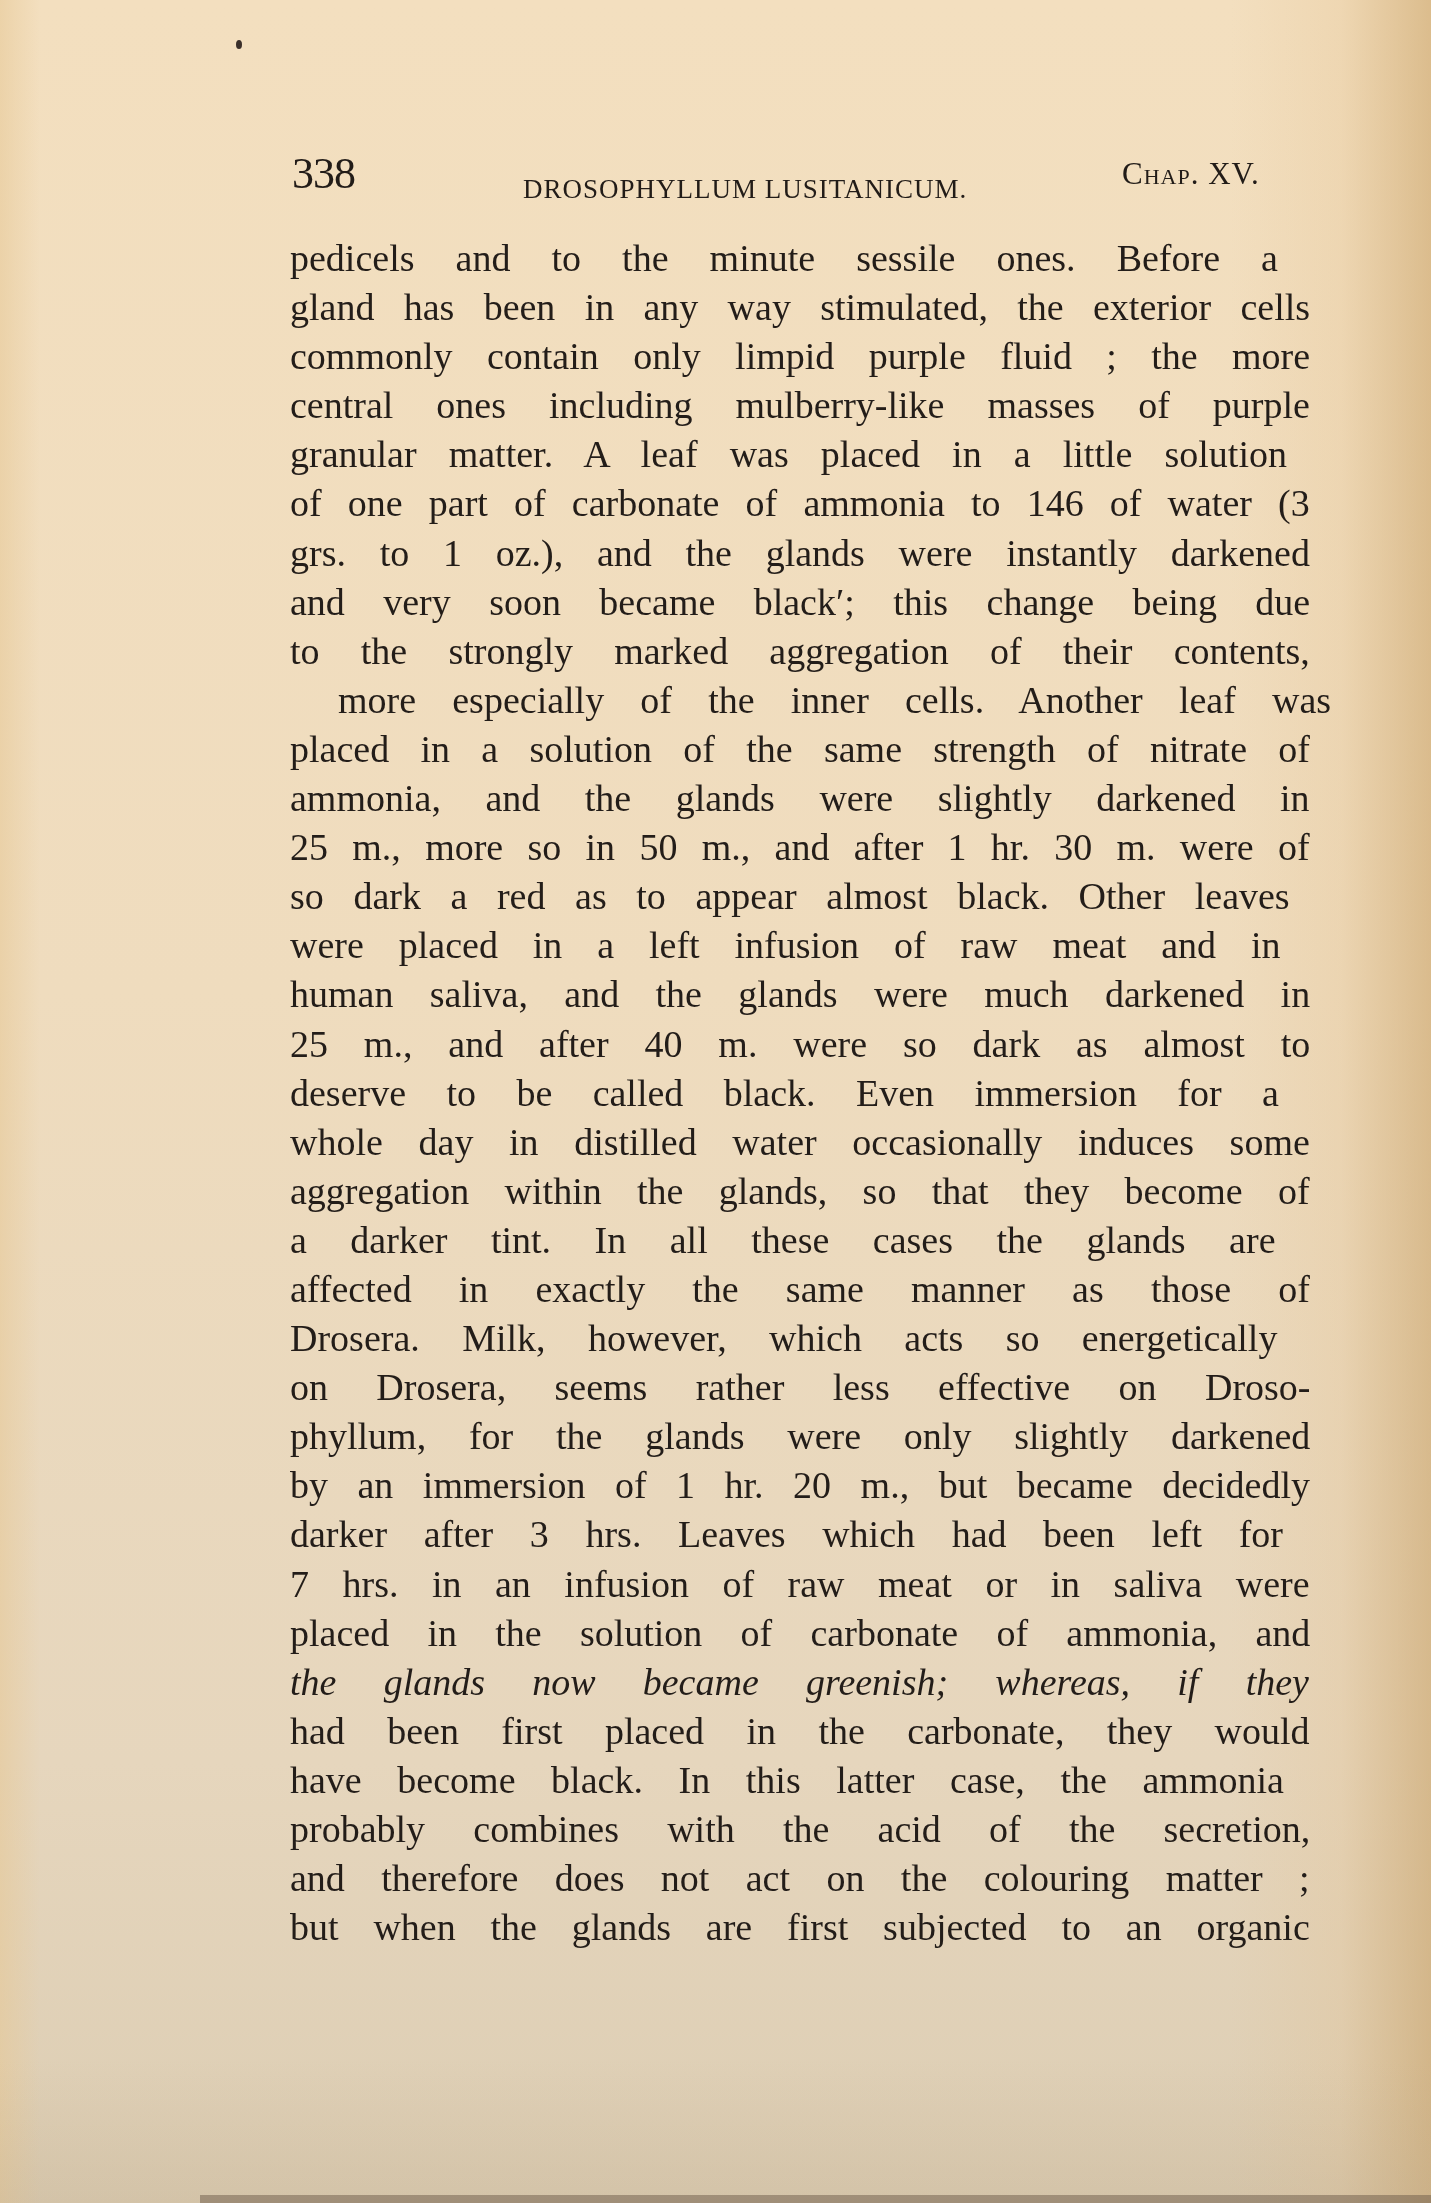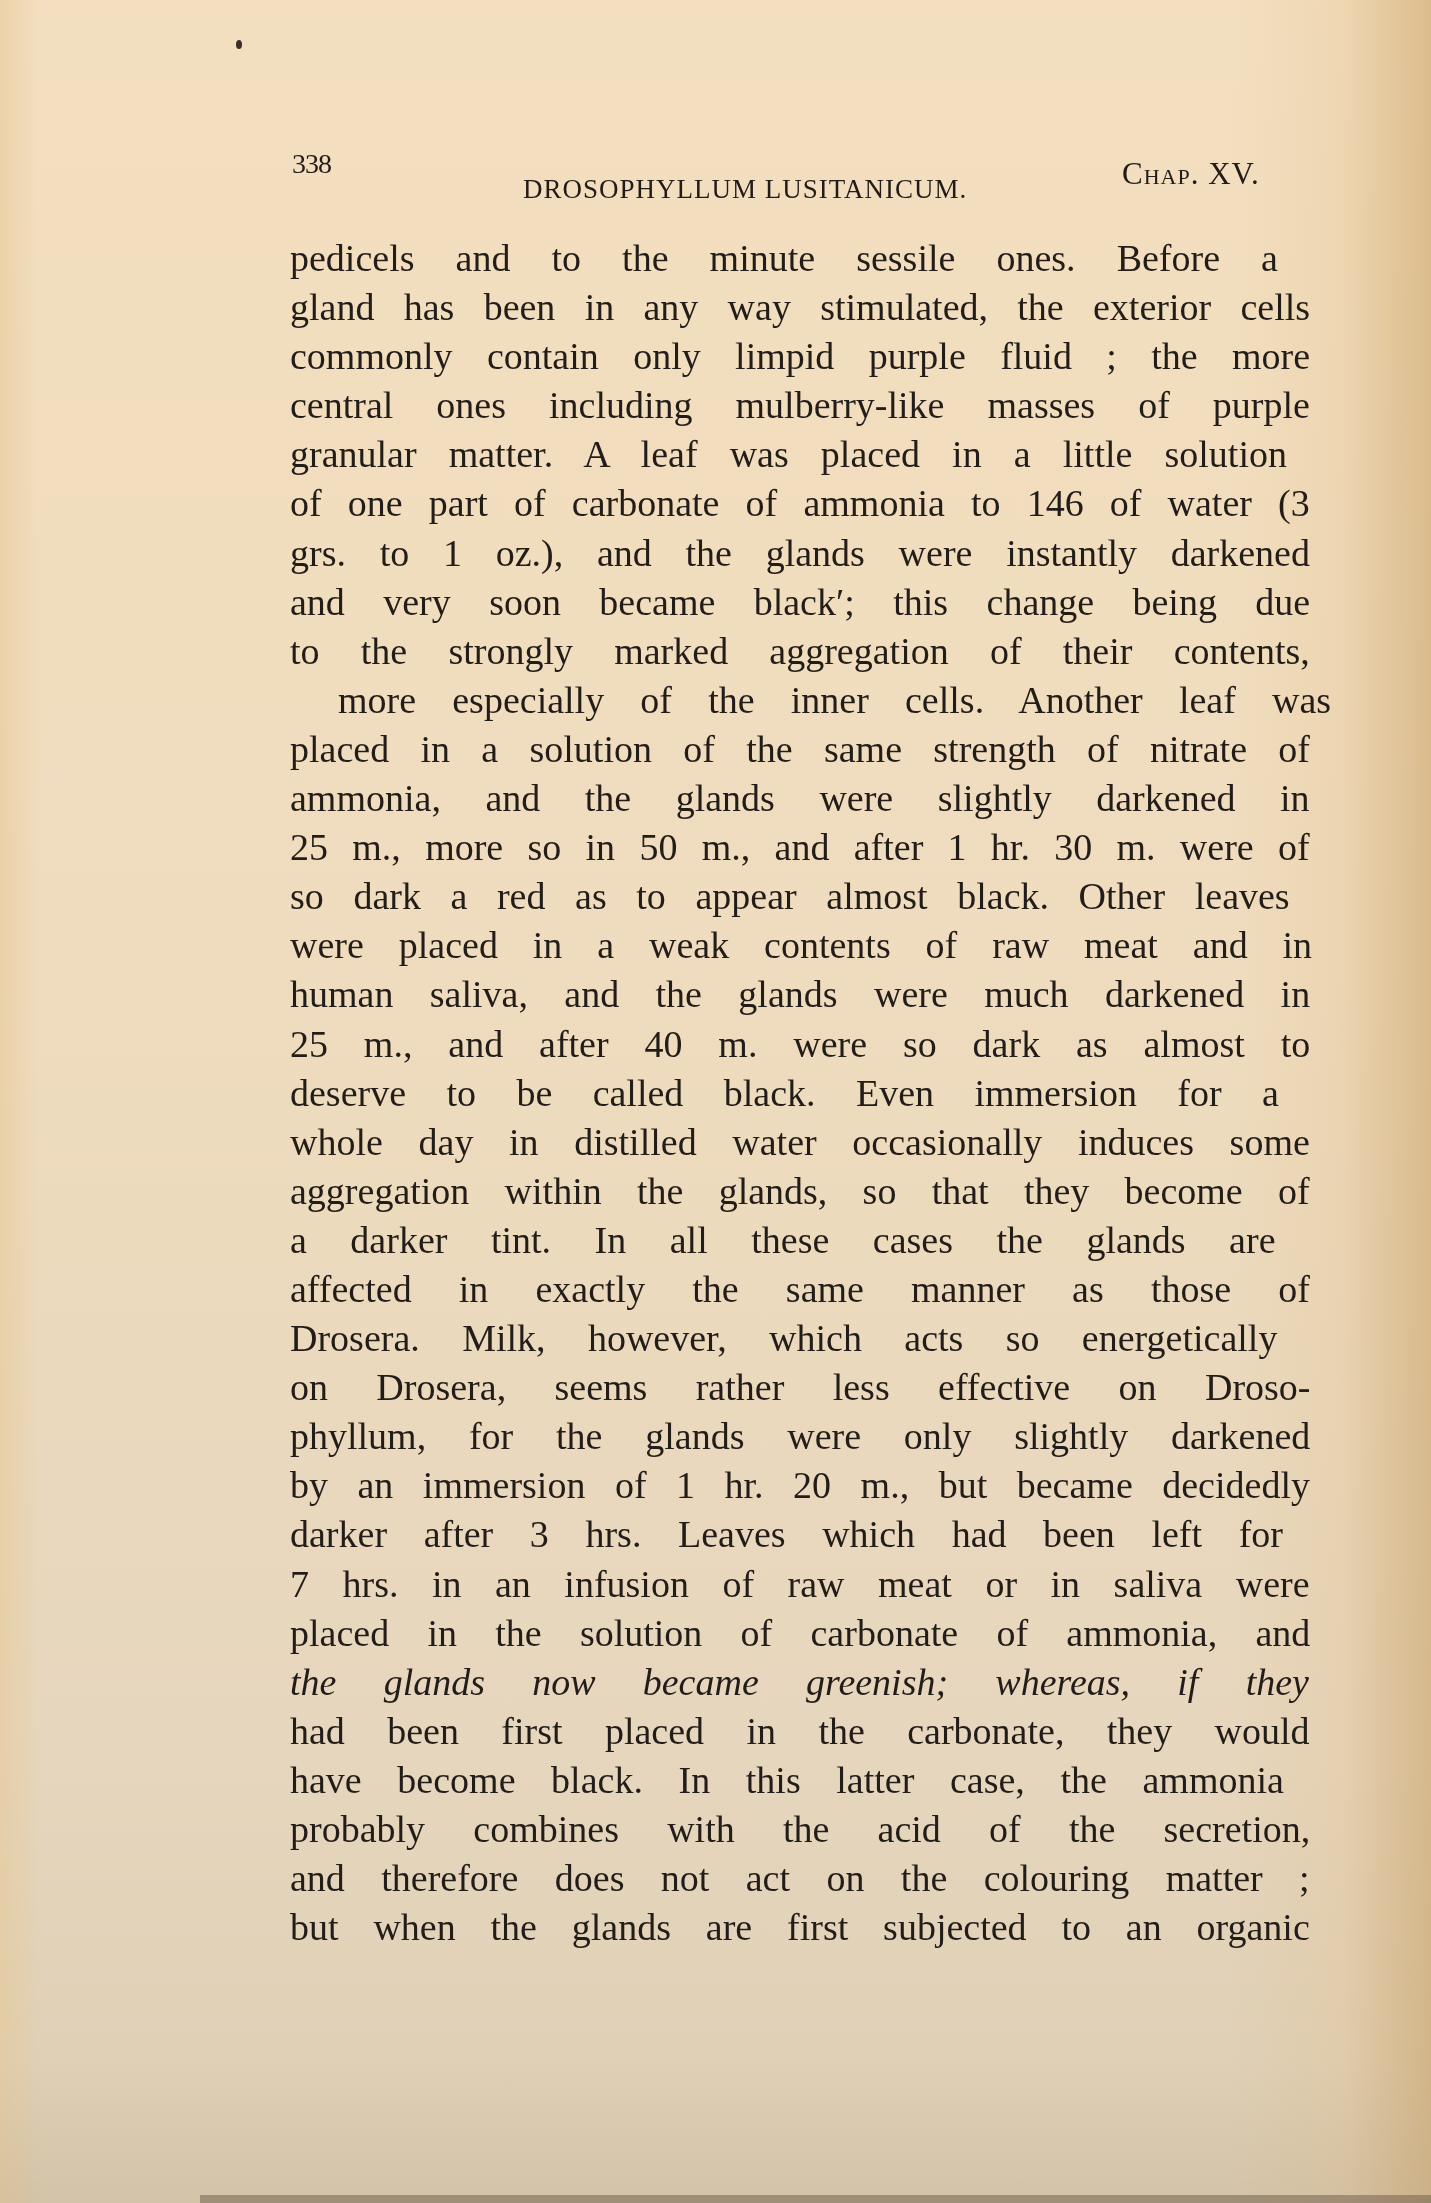--- a/index.html
+++ b/index.html
@@ -54,21 +54,21 @@
     .running-head {
       position: relative;
       height: 50px;
       font-family: "Liberation Serif", "DejaVu Serif", serif;
       color: #221c18;
     }
     .page-number {
       position: absolute;
       left: 2px;
       top: 0;
-      font-size: 28px;
+      font-size: 44px;
       letter-spacing: -1px;
     }
     .running-title {
       position: absolute;
       left: 233px;
       top: 26px;
       font-size: 27px;
       letter-spacing: 1px;
     }
     .chapter-label {
@@ -119,21 +119,21 @@
     <span class="line" style="display: block; text-align-last: auto; word-spacing: 22.6px;">granular matter.  A leaf was placed in a little solution</span>
     <span class="line" style="display: block; text-align-last: auto; word-spacing: 16.6364px;">of one part of carbonate of ammonia to 146 of water (3</span>
     <span class="line" style="display: block; text-align-last: auto; word-spacing: 24.2222px;">grs. to 1 oz.), and the glands were instantly darkened</span>
     <span class="line" style="display: block; text-align-last: auto; word-spacing: 28.875px;">and very soon became black′; this change being due</span>
     <span class="line" style="display: block; text-align-last: auto; word-spacing: 31.7143px;">to the strongly marked aggregation of their contents,</span>
     <span class="line" style="display: block; text-align-last: auto; word-spacing: 26.6667px; margin-left: 48px;">more especially of the inner cells.  Another leaf was</span>
     <span class="line" style="display: block; text-align-last: auto; word-spacing: 21.8px;">placed in a solution of the same strength of nitrate of</span>
     <span class="line" style="display: block; text-align-last: auto; word-spacing: 35px;">ammonia, and the glands were slightly darkened in</span>
     <span class="line" style="display: block; text-align-last: auto; word-spacing: 14.7857px;">25 m., more so in 50 m., and after 1 hr. 30 m. were of</span>
     <span class="line" style="display: block; text-align-last: auto; word-spacing: 20.0909px;">so dark a red as to appear almost black.  Other leaves</span>
-    <span class="line" style="display: block; text-align-last: auto; word-spacing: 25.4px;">were placed in a weak contents of raw meat and in</span>
+    <span class="line" style="display: block; text-align-last: auto; word-spacing: 25.4px;">were placed in a left infusion of raw meat and in</span>
     <span class="line" style="display: block; text-align-last: auto; word-spacing: 26.875px;">human saliva, and the glands were much darkened in</span>
     <span class="line" style="display: block; text-align-last: auto; word-spacing: 26.3636px;">25 m., and after 40 m. were so dark as almost to</span>
     <span class="line" style="display: block; text-align-last: auto; word-spacing: 30.8889px;">deserve to be called black.  Even immersion for a</span>
     <span class="line" style="display: block; text-align-last: auto; word-spacing: 26.1429px;">whole day in distilled water occasionally induces some</span>
     <span class="line" style="display: block; text-align-last: auto; word-spacing: 25.75px;">aggregation within the glands, so that they become of</span>
     <span class="line" style="display: block; text-align-last: auto; word-spacing: 34px;">a darker tint.  In all these cases the glands are</span>
     <span class="line" style="display: block; text-align-last: auto; word-spacing: 37.625px;">affected in exactly the same manner as those of</span>
     <span class="line" style="display: block; text-align-last: auto; word-spacing: 32.8571px;">Drosera.  Milk, however, which acts so energetically</span>
     <span class="line" style="display: block; text-align-last: auto; word-spacing: 38.8571px;">on Drosera, seems rather less effective on Droso-</span>
     <span class="line" style="display: block; text-align-last: auto; word-spacing: 33.2857px;">phyllum, for the glands were only slightly darkened</span>

